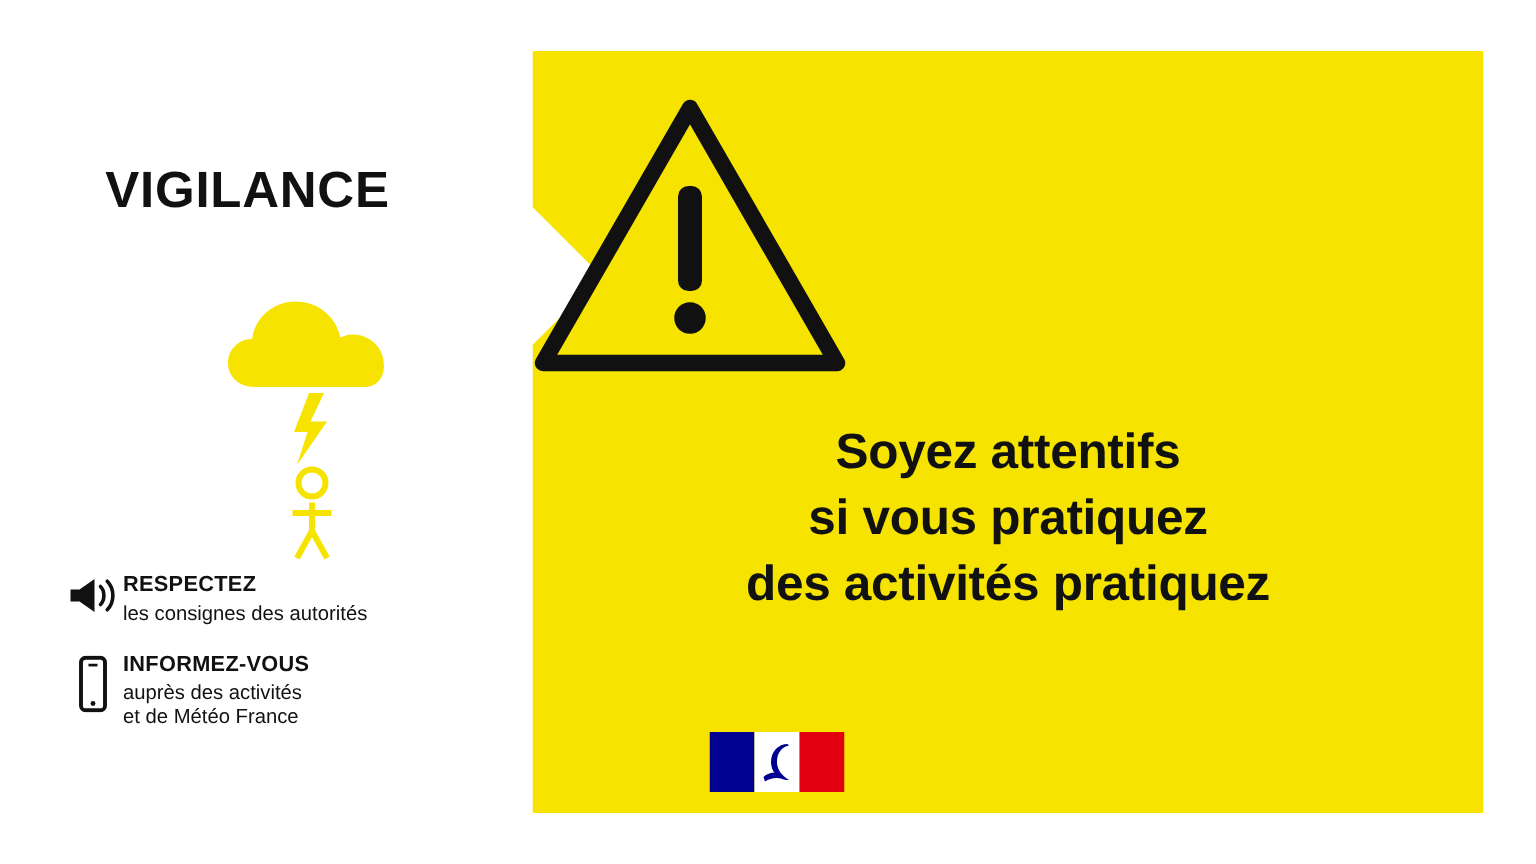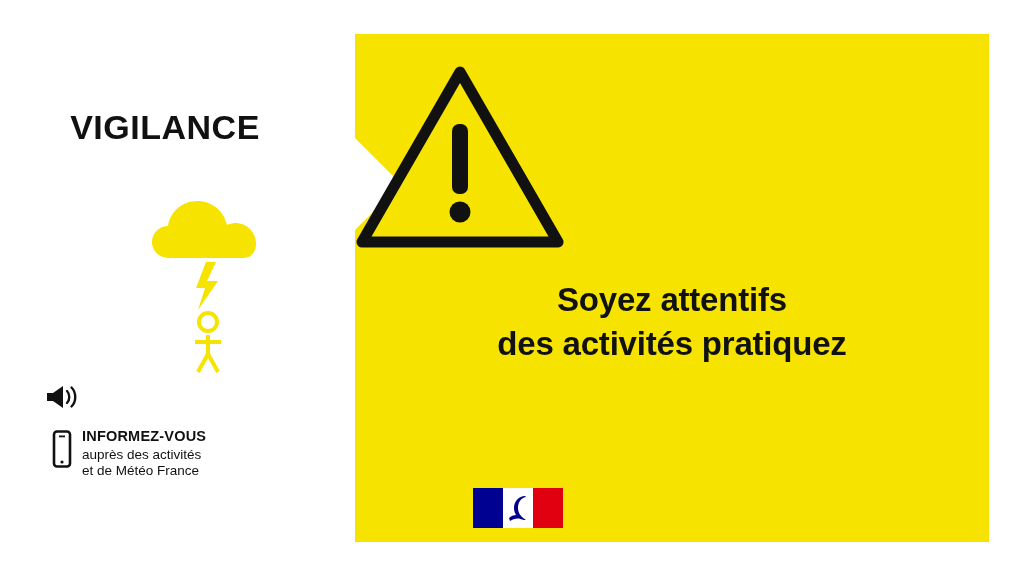--- a/index.html
+++ b/index.html
@@ -160,20 +160,24 @@
     <div class="advice">
 
       <div class="advice-item">
         <div class="advice-icon">
           <svg width="34" height="26" viewBox="0 0 34 26" xmlns="http://www.w3.org/2000/svg">
             <path d="M2 9 H8 L18 2 V24 L8 17 H2 Z" fill="#111111"></path>
             <path d="M22 7 C25 10 25 16 22 19" stroke="#111111" stroke-width="2.4" fill="none" stroke-linecap="round"></path>
             <path d="M26.5 3.5 C31.5 8.5 31.5 17.5 26.5 22.5" stroke="#111111" stroke-width="2.4" fill="none" stroke-linecap="round"></path>
           </svg>
         </div>
+        <div class="advice-text">
+          <span class="advice-head">RESPECTEZ</span>
+          <span class="advice-sub">les consignes des autorités</span>
+        </div>
       </div>
 
       <div class="advice-item">
         <div class="advice-icon">
           <svg width="24" height="38" viewBox="0 0 24 38" xmlns="http://www.w3.org/2000/svg">
             <rect x="4" y="1.5" width="16" height="35" rx="3" ry="3" fill="none" stroke="#111111" stroke-width="2.6"></rect>
             <rect x="9" y="5.5" width="6" height="1.8" fill="#111111"></rect>
             <circle cx="12" cy="32" r="1.6" fill="#111111"></circle>
           </svg>
         </div>
@@ -196,20 +200,21 @@
       <div class="warn-icon">
         <svg width="210" height="190" viewBox="0 0 210 190" xmlns="http://www.w3.org/2000/svg">
           <path d="M105 10 L203 180 H7 Z" fill="none" stroke="#111111" stroke-width="11" stroke-linejoin="round"></path>
           <rect x="97" y="62" width="16" height="70" rx="7" fill="#111111"></rect>
           <circle cx="105" cy="150" r="10.5" fill="#111111"></circle>
         </svg>
       </div>
 
       <div class="panel-message">
         <span class="msg-line">Soyez attentifs</span>
+        <span class="msg-line">si vous pratiquez</span>
         <span class="msg-line">des activités pratiquez</span>
       </div>
     </div>
 
     <div class="flag-logo">
       <svg width="90" height="40" viewBox="0 0 90 40" xmlns="http://www.w3.org/2000/svg">
         <rect x="0" y="0" width="30" height="40" fill="#000091"></rect>
         <rect x="30" y="0" width="30" height="40" fill="#ffffff"></rect>
         <rect x="60" y="0" width="30" height="40" fill="#e1000f"></rect>
         <g fill="#000091">

